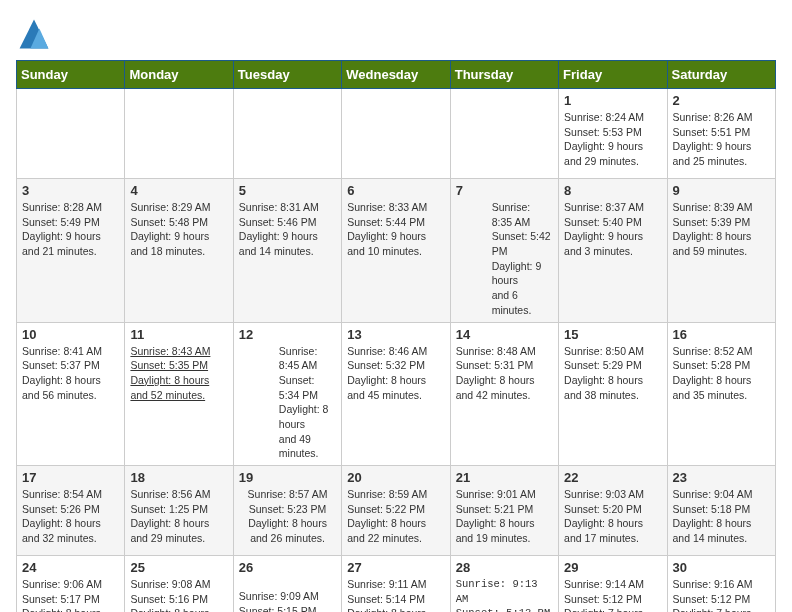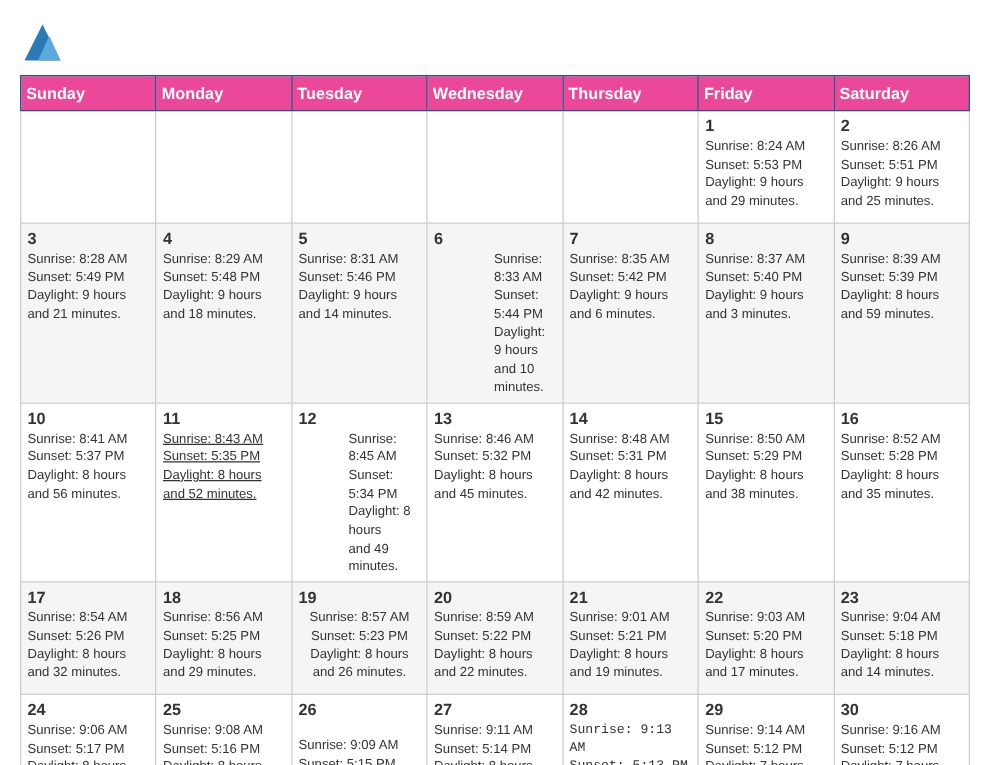--- a/index.html
+++ b/index.html
@@ -45,21 +45,21 @@
     .location-title {
       font-size: 16px;
       color: #555;
     }
     table {
       width: 100%;
       border-collapse: collapse;
       table-layout: fixed;
     }
     thead th {
-      background: #ec4899;
+      background: #4d7c0f;
       color: #fff;
       font-size: 13px;
       font-weight: bold;
       padding: 6px 4px;
       text-align: left;
       border: 1px solid #1a5a8a;
     }
     tbody td {
       border: 1px solid #ccc;
       vertical-align: top;
@@ -158,28 +158,28 @@
         </td>
         <td>
           <span class="day-num">5</span>
           <div class="day-info" style="white-space: pre-line;">Sunrise: 8:31 AM
 Sunset: 5:46 PM
 Daylight: 9 hours
 and 14 minutes.</div>
         </td>
         <td>
           <span class="day-num">6</span>
-          <div class="day-info" style="white-space: pre-line; margin-left: 48px;">Sunrise: 8:33 AM
+          <div class="day-info" style="white-space: pre-line;">Sunrise: 8:33 AM
 Sunset: 5:44 PM
 Daylight: 9 hours
 and 10 minutes.</div>
         </td>
         <td>
           <span class="day-num">7</span>
-          <div class="day-info" style="white-space: pre-line;">Sunrise: 8:35 AM
+          <div class="day-info" style="white-space: pre-line; margin-left: 36px;">Sunrise: 8:35 AM
 Sunset: 5:42 PM
 Daylight: 9 hours
 and 6 minutes.</div>
         </td>
         <td>
           <span class="day-num">8</span>
           <div class="day-info" style="white-space: pre-line;">Sunrise: 8:37 AM
 Sunset: 5:40 PM
 Daylight: 9 hours
 and 3 minutes.</div>
@@ -247,21 +247,21 @@
         <td>
           <span class="day-num">17</span>
           <div class="day-info" style="white-space: pre-line;">Sunrise: 8:54 AM
 Sunset: 5:26 PM
 Daylight: 8 hours
 and 32 minutes.</div>
         </td>
         <td>
           <span class="day-num">18</span>
           <div class="day-info" style="white-space: pre-line;">Sunrise: 8:56 AM
-Sunset: 5:25 PM
+Sunset: 1:25 PM
 Daylight: 8 hours
 and 29 minutes.</div>
         </td>
         <td>
           <span class="day-num">19</span>
           <div class="day-info" style="white-space: pre-line; text-align: center;">Sunrise: 8:57 AM
 Sunset: 5:23 PM
 Daylight: 8 hours
 and 26 minutes.</div>
         </td>

